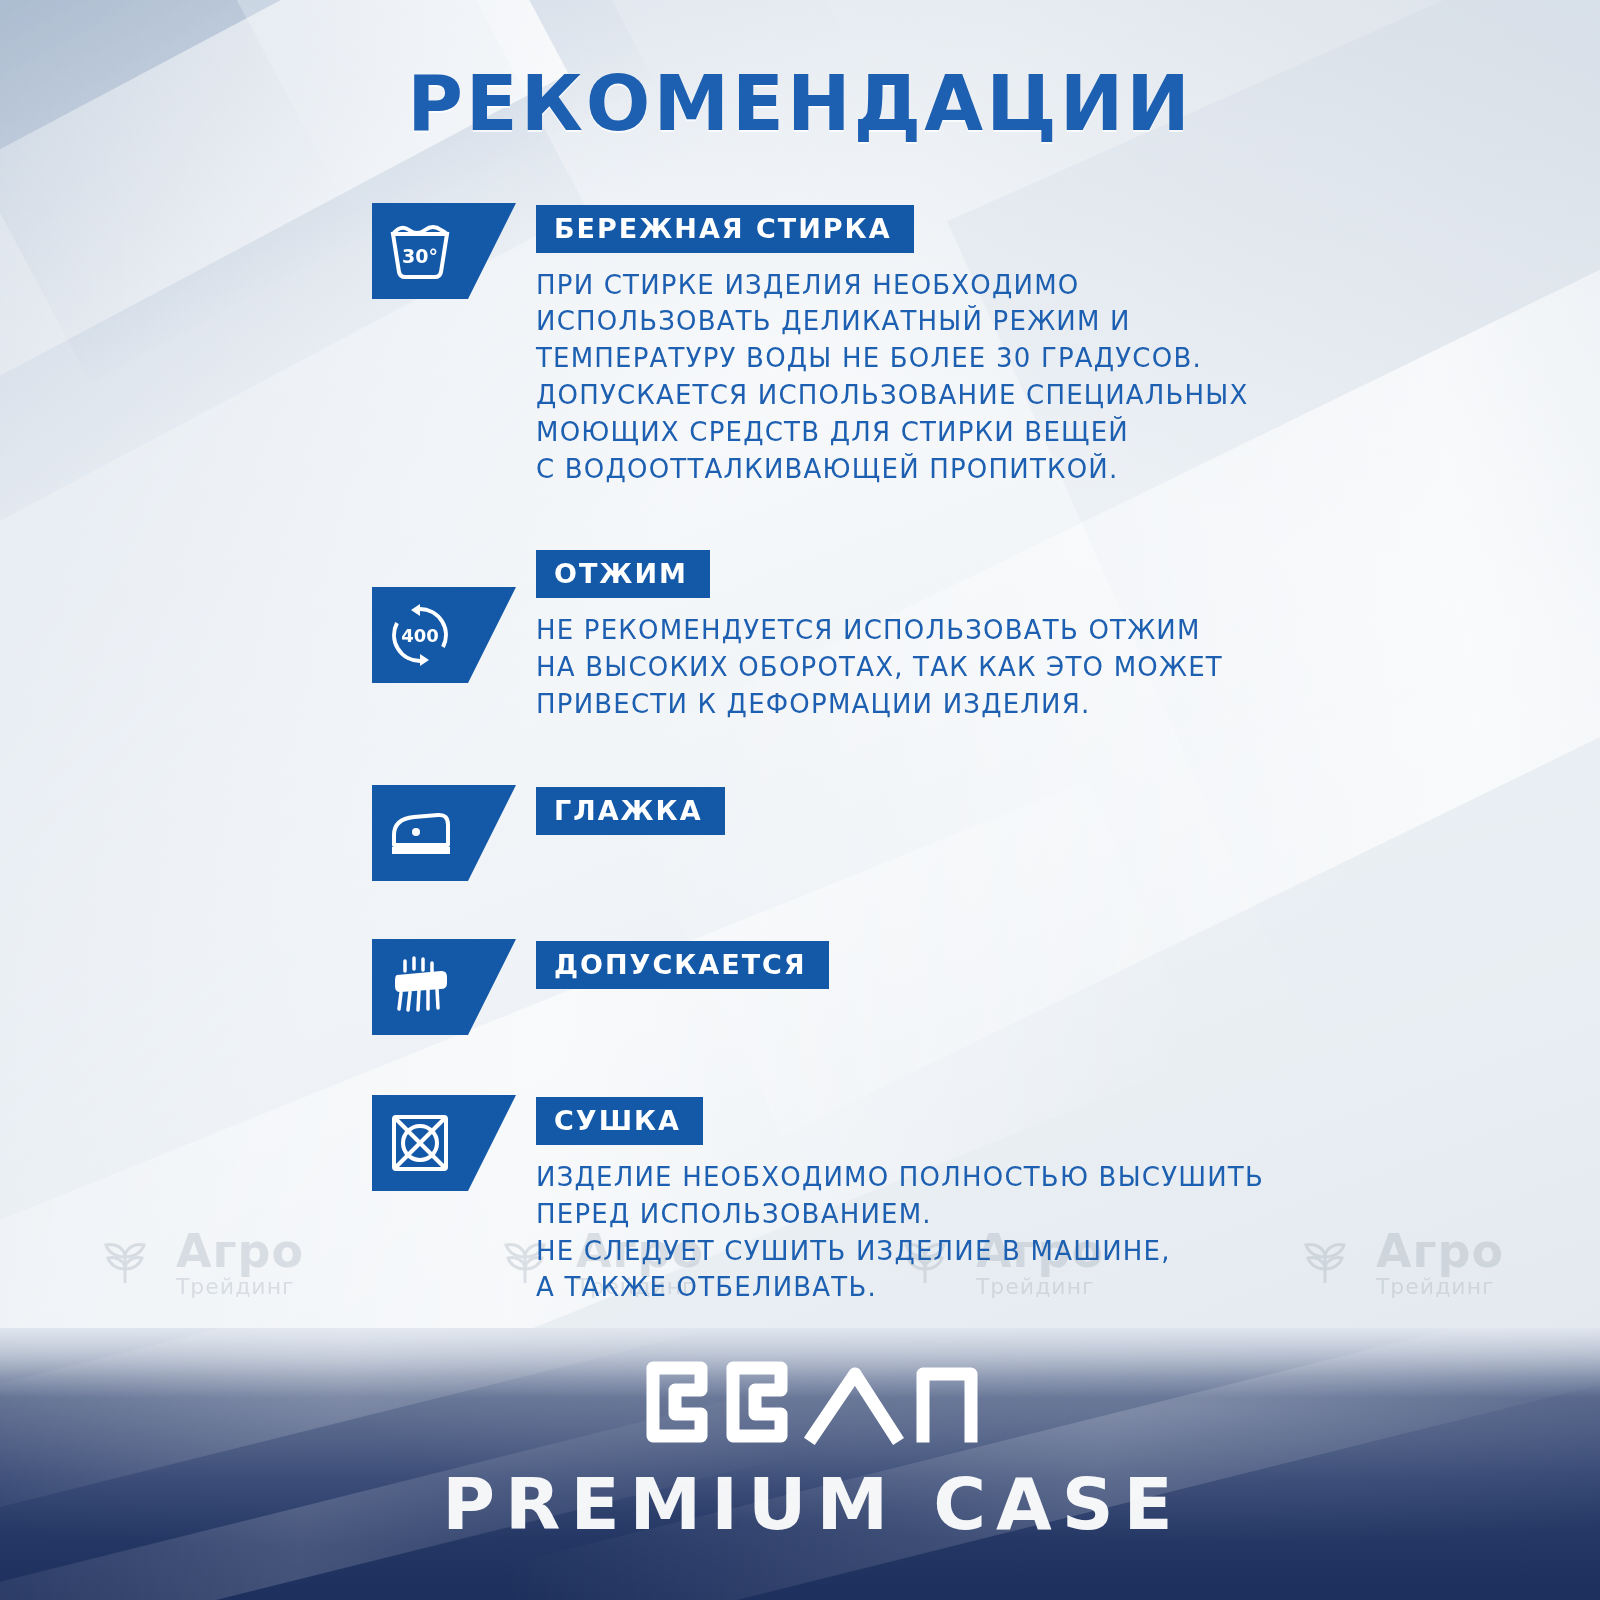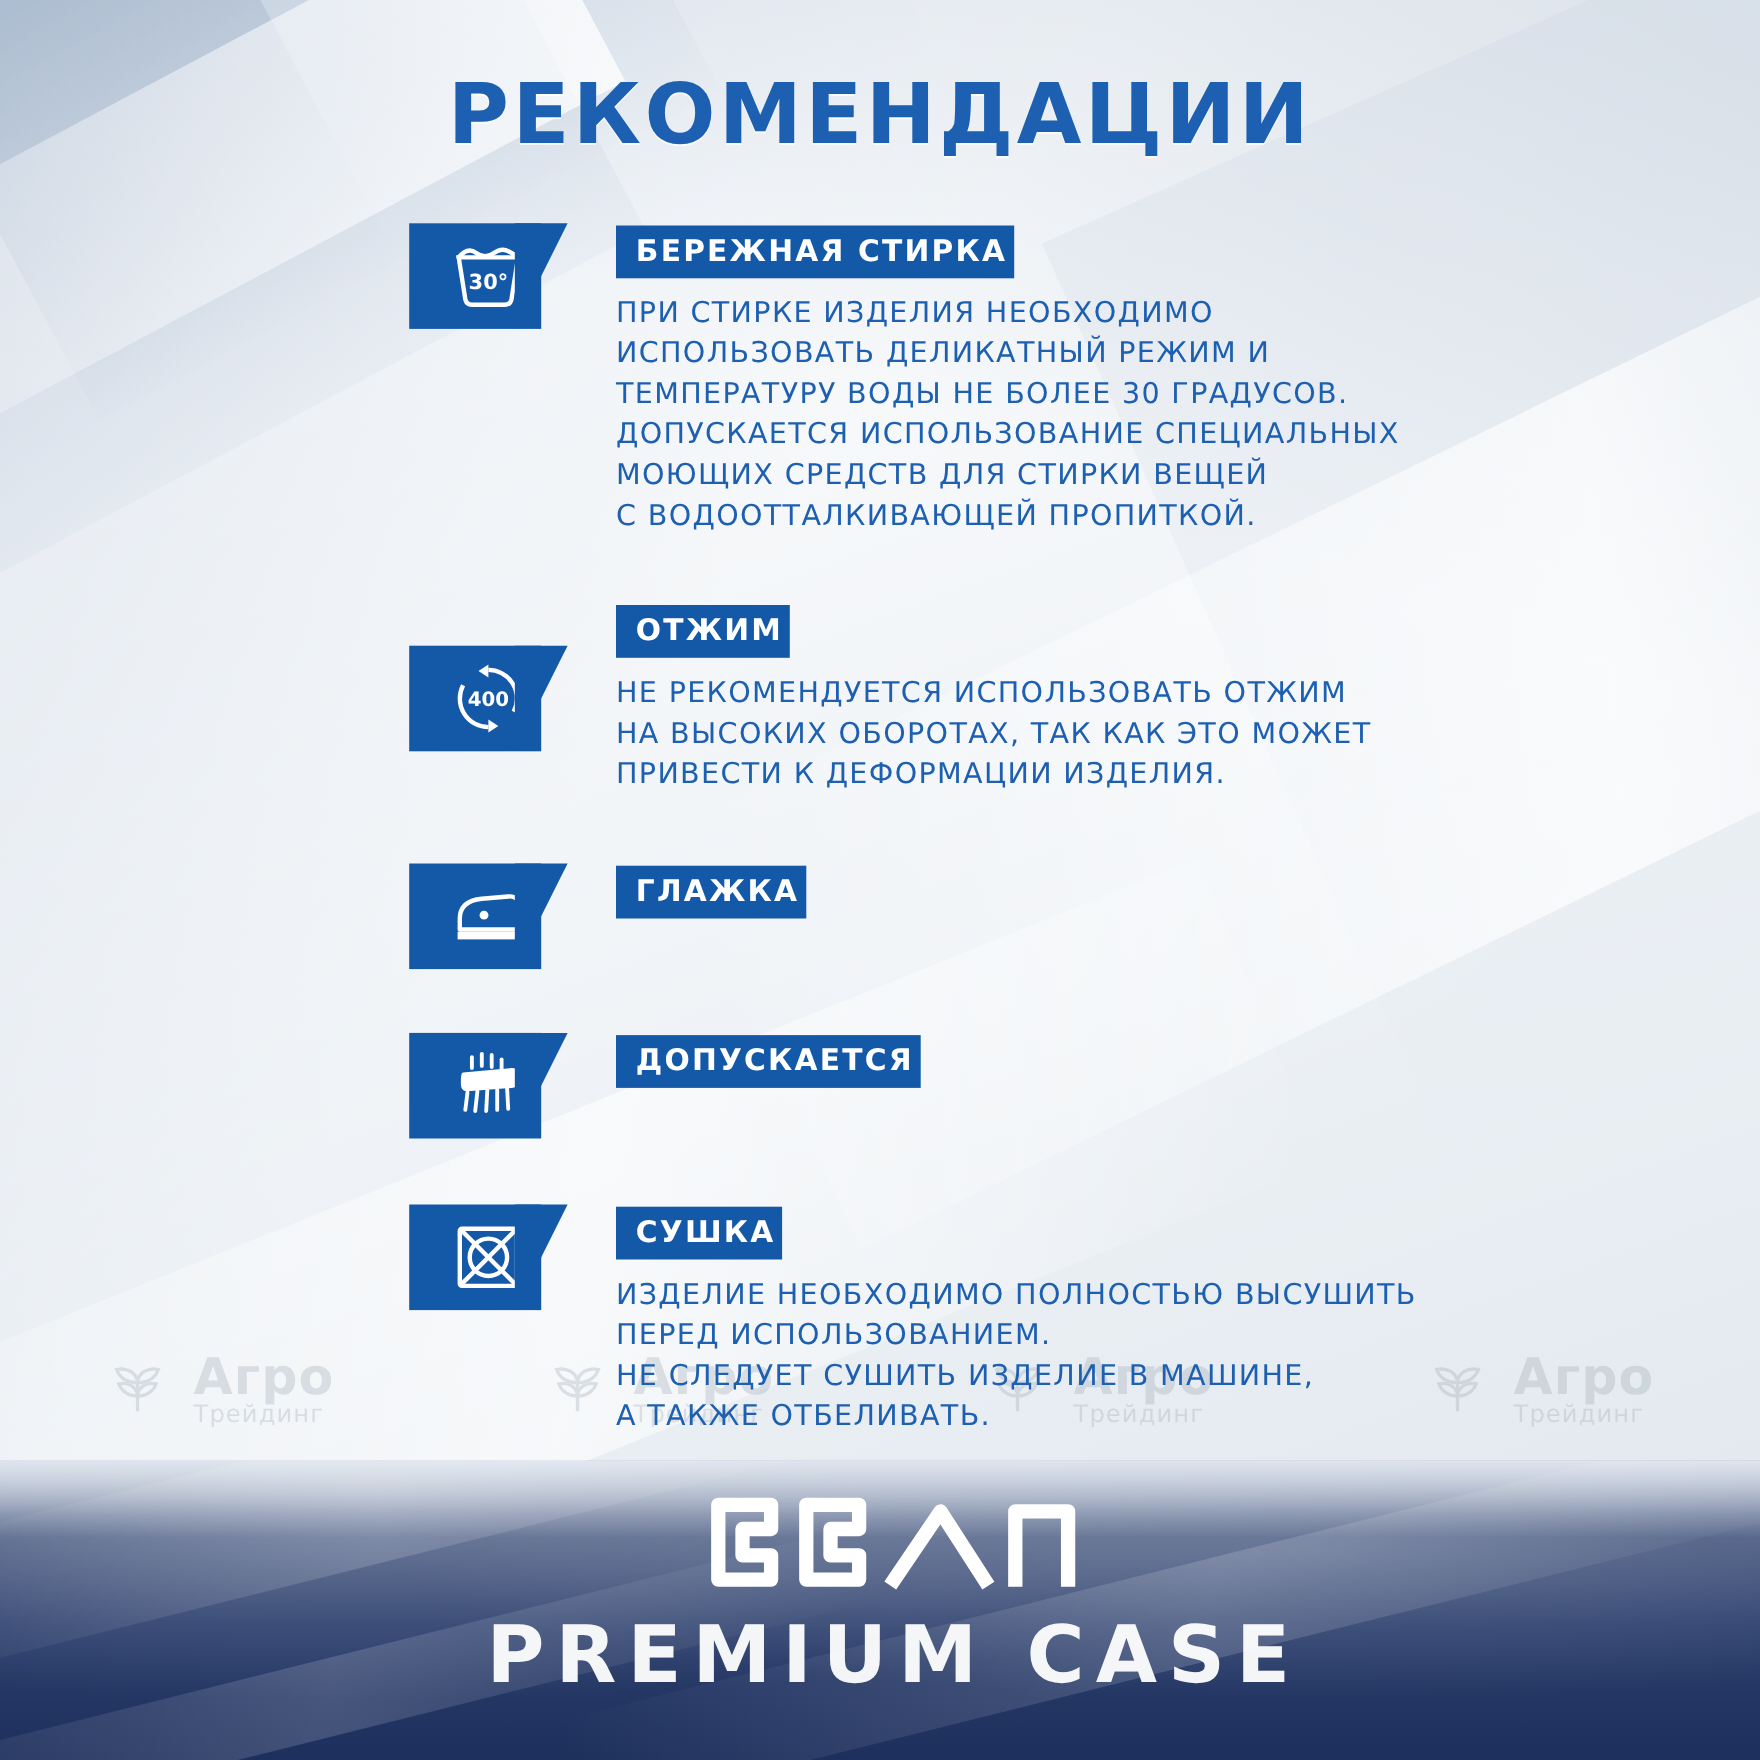--- a/index.html
+++ b/index.html
@@ -105,21 +105,20 @@
   }
   .icon-box {
     width: 96px;
     height: 96px;
     background: #1459a8;
     flex: 0 0 96px;
     position: relative;
     display: flex;
     align-items: center;
     justify-content: center;
-    padding-left: 24px;
   }
   
   .icon-flag {
     position: absolute;
     left: 96px;
     top: 0;
     width: 0;
     height: 0;
     border-top: 96px solid #1459a8;
     border-right: 48px solid transparent;
@@ -129,21 +128,21 @@
     padding-top: 2px;
   }
   .sec-head {
     display: inline-block;
     background: #1459a8;
     color: #ffffff;
     font-family: "DejaVu Sans", sans-serif;
     font-weight: bold;
     font-size: 27px;
     letter-spacing: 2px;
-    padding: 8px 6px 9px 18px;
+    padding: 8px 22px 9px 18px;
     margin-bottom: 14px;
   }
   .sec-text {
     color: #1d5fb0;
     font-family: "DejaVu Sans", sans-serif;
     font-size: 26px;
     letter-spacing: 1.2px;
     line-height: 1.42;
     white-space: pre-line;
     font-weight: normal;

